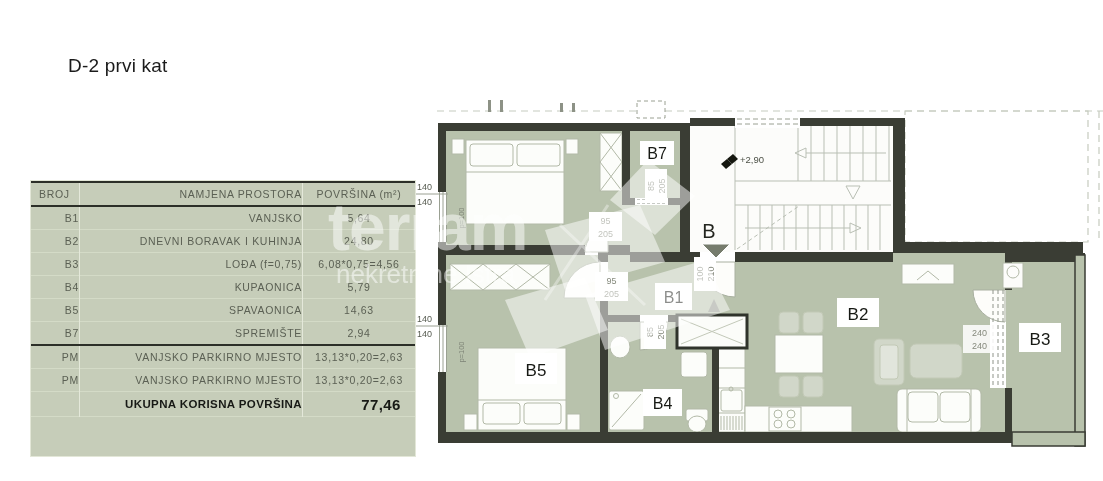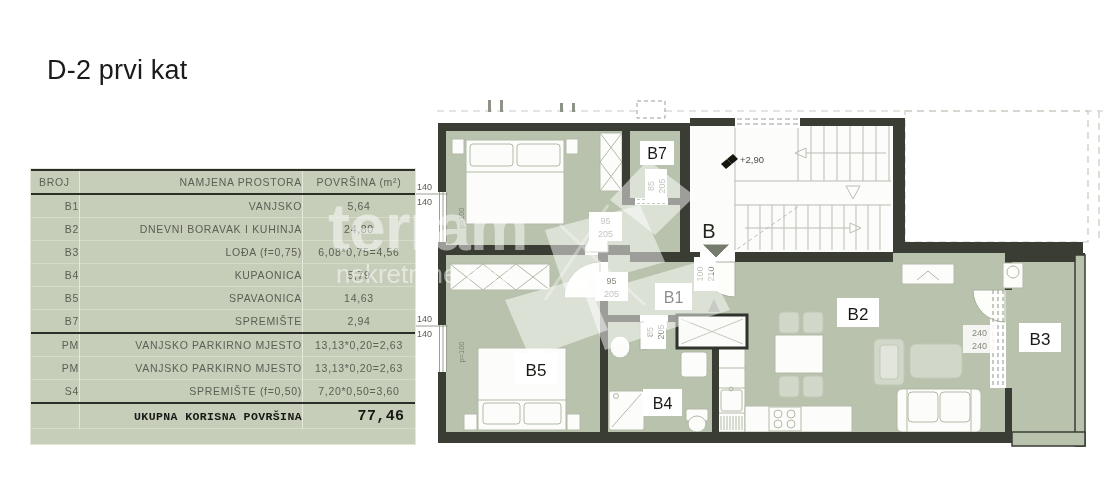--- a/index.html
+++ b/index.html
@@ -1,32 +1,32 @@
 <!DOCTYPE html>
 <html><head>
 <meta charset="utf-8">
 <style>
   html,body{margin:0;padding:0;background:#ffffff;}
   body{width:1103px;height:481px;position:relative;overflow:hidden;
        font-family:"Liberation Sans",sans-serif;}
-  .page-title{position:absolute;left:47px;top:55px;font-size:27px;color:#1b1b1b;
+  .page-title{position:absolute;left:68px;top:55px;font-size:19px;color:#1b1b1b;
        letter-spacing:.2px;font-weight:400;}
-  .area-table{position:absolute;left:30px;top:168px;width:386px;height:277px;
+  .area-table{position:absolute;left:30px;top:180px;width:386px;height:277px;
        background:#c6cdb9;border:1px solid #e3e7d8;box-sizing:border-box;}
   .area-table table{width:100%;border-collapse:collapse;table-layout:fixed;
        font-size:10.5px;color:#5b6054;letter-spacing:.7px;}
   .area-table th,.area-table td{height:22px;padding:0;font-weight:400;overflow:hidden;white-space:nowrap;}
   .area-table thead tr{border-top:2px solid #2c2f28;border-bottom:2px solid #2c2f28;}
   .area-table tbody tr{border-bottom:1px solid #d4dbc7;}
   .area-table tr.rule{border-bottom:2px solid #2c2f28;}
   .c-id{width:40px;text-align:right;padding-right:10px;border-right:1px solid #e4e8da;}
   th.c-id{text-align:left;padding-left:8px;}
   .c-name{width:222px;text-align:right;padding-left:10px;border-right:1px solid #e4e8da;}
   .c-area{text-align:center;padding-right:8px;}
-  tr.total td{border-bottom:none;color:#171915;font-weight:700;font-size:11.5px;letter-spacing:.4px;height:24px;font-family:Liberation Mono, monospace;}
+  tr.total td{border-bottom:none;color:#171915;font-weight:700;font-size:11.5px;letter-spacing:.4px;height:24px;}
   tr.total .c-area{font-size:15px;padding-left:44px;}
   .plan-svg{position:absolute;left:0;top:0;width:1103px;height:481px;pointer-events:none;}
   .plan-svg text{font-family:"Liberation Sans",sans-serif;}
   .dim{fill:#85897c;font-size:9px;text-anchor:middle;}
   .dim-side{fill:#565b50;font-size:9px;}
   .roomlab{fill:#171914;font-size:16px;text-anchor:middle;}
   .roomlab-lg{fill:#171914;font-size:17px;text-anchor:middle;}
   .furn{fill:#fcfdfa;stroke:#b2b9a7;stroke-width:1;}
   .furnln{fill:none;stroke:#b2b9a7;stroke-width:1;}
   .ghost{fill:rgba(255,255,255,.35);stroke:#c2c9b6;stroke-width:1;}
@@ -83,25 +83,20 @@
       </tr>
       <tr>
         <td class="c-id">PM</td>
         <td class="c-name">VANJSKO PARKIRNO MJESTO</td>
         <td class="c-area">13,13*0,20=2,63</td>
       </tr>
       <tr>
         <td class="c-id">PM</td>
         <td class="c-name">VANJSKO PARKIRNO MJESTO</td>
         <td class="c-area">13,13*0,20=2,63</td>
-      </tr>
-      <tr class="rule">
-        <td class="c-id">S4</td>
-        <td class="c-name">SPREMIŠTE (f=0,50)</td>
-        <td class="c-area">7,20*0,50=3,60</td>
       </tr>
       <tr class="total">
         <td class="c-id"></td>
         <td class="c-name">UKUPNA KORISNA POVRŠINA</td>
         <td class="c-area">77,46</td>
       </tr>
     </tbody>
   </table>
 </div>
 

